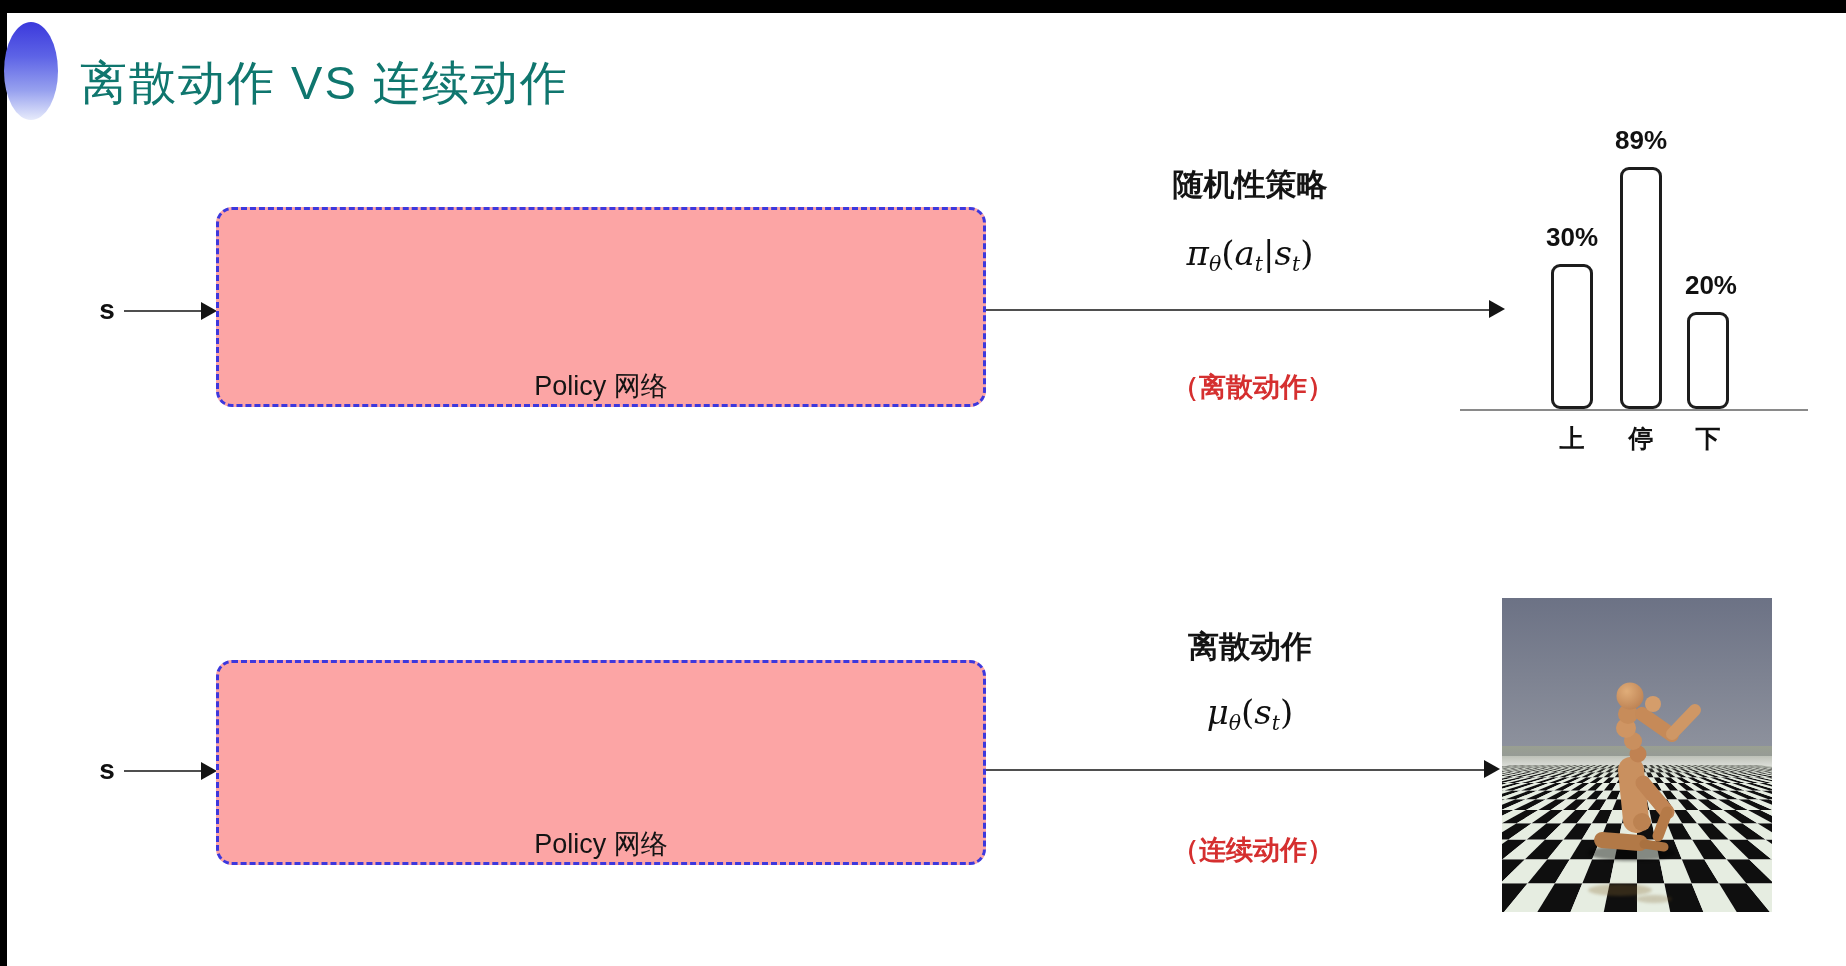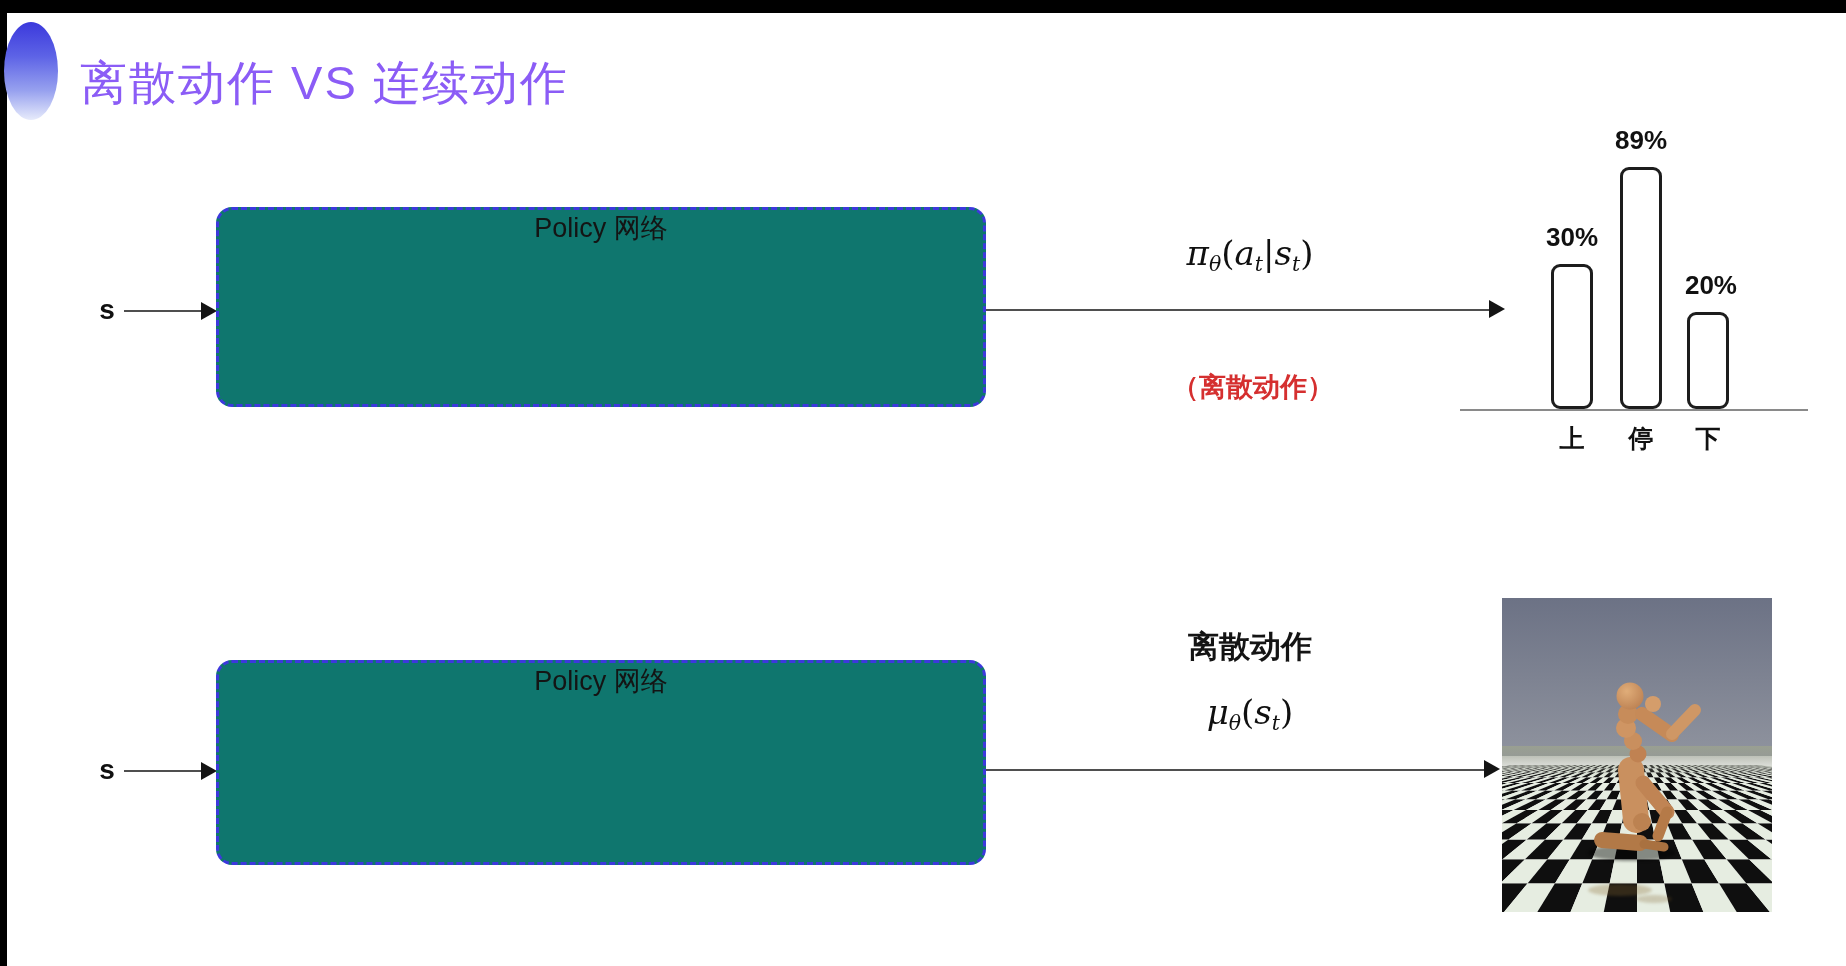--- a/index.html
+++ b/index.html
@@ -2,27 +2,27 @@
 <html><head>
 <meta charset="utf-8">
 <style>
   html,body{margin:0;padding:0;background:#222;}
   .canvas{position:relative;width:1846px;height:966px;background:#ffffff;overflow:hidden;
           font-family:"Liberation Sans","DejaVu Sans",sans-serif;color:#141414;}
   .edge-top{position:absolute;left:0;top:0;width:1846px;height:13px;background:#000;}
   .edge-left{position:absolute;left:0;top:0;width:7px;height:966px;background:#000;}
   .bullet{position:absolute;left:4px;top:22px;width:54px;height:98px;border-radius:50%;
           background:linear-gradient(180deg,#3b39dc 0%,#5d63e6 35%,#97a1ef 70%,#e7ebfb 100%);}
-  .page-title{position:absolute;left:80px;top:52px;font-size:47px;font-weight:500;color:#8b5cf6;letter-spacing:2px;white-space:nowrap;}
+  .page-title{position:absolute;left:80px;top:52px;font-size:47px;font-weight:500;color:#0f766e;letter-spacing:2px;white-space:nowrap;}
 
   .s-label{position:absolute;width:34px;text-align:center;font-size:28px;font-weight:600;color:#101010;}
   .hline{position:absolute;height:2px;background:#4f4f4f;}
   .ahead{position:absolute;width:0;height:0;border-top:9px solid transparent;border-bottom:9px solid transparent;border-left:16px solid #141414;}
   .policy-box{position:absolute;left:216px;width:770px;border:3px dashed #3d38dd;border-radius:16px;
-              display:flex;align-items:flex-start;justify-content:center;background:#0f766e;box-sizing:border-box;}
+              display:flex;align-items:flex-end;justify-content:center;background:#fca5a5;box-sizing:border-box;}
   .policy-box .lbl{font-size:27px;color:#141414;}
 
   .policy-name{position:absolute;left:1085px;width:330px;text-align:center;font-size:31px;font-weight:700;color:#141414;}
   .formula{position:absolute;left:1085px;width:330px;text-align:center;font-size:34px;color:#101010;
            font-family:"DejaVu Serif","Liberation Serif",serif;}
   .formula .it{font-style:italic;}
   .formula .sub{font-size:0.6em;vertical-align:-0.28em;letter-spacing:0;}
   .annotation{position:absolute;left:1093px;width:320px;text-align:center;font-size:27px;font-weight:700;font-family:Liberation Serif, serif;}
 
   .barchart{position:absolute;left:1455px;top:112px;width:365px;height:350px;}
@@ -47,20 +47,21 @@
   <div class="hline" style="left:124px;top:310px;width:80px;"></div>
   <div class="ahead" style="left:201px;top:302px;"></div>
 
   <div class="policy-box" style="top:207px;height:200px;">
     <span class="lbl">Policy 网络</span>
   </div>
 
   <div class="hline" style="left:986px;top:309px;width:505px;"></div>
   <div class="ahead" style="left:1489px;top:300px;"></div>
 
+  <div class="policy-name" style="top:164px;">随机性策略</div>
   <div class="formula" style="top:233px;"><span class="it ">π</span><span class="it sub">θ</span><span class="">(</span><span class="it ">a</span><span class="it sub">t</span><span class="">|</span><span class="it ">s</span><span class="it sub">t</span><span class="">)</span></div>
   <div class="annotation" style="top:369px;color:#d52f2f;">（离散动作）</div>
 
   <div class="barchart">
     <div class="baseline"></div>
     <div id="bars">
         <div class="bar" style="left: 96px; top: 152px; height: 145px;"></div>
         <div class="bar-val" style="left: 72px; top: 110px;">30%</div>
         <div class="bar-cat" style="left: 72px;">上</div>
         <div class="bar" style="left: 165px; top: 55px; height: 242px;"></div>
@@ -78,20 +79,21 @@
 
   <div class="policy-box" style="top:660px;height:205px;">
     <span class="lbl">Policy 网络</span>
   </div>
 
   <div class="hline" style="left:986px;top:769px;width:500px;"></div>
   <div class="ahead" style="left:1484px;top:760px;"></div>
 
   <div class="policy-name" style="top:626px;">离散动作</div>
   <div class="formula" style="top:692px;"><span class="it ">μ</span><span class="it sub">θ</span><span class="">(</span><span class="it ">s</span><span class="it sub">t</span><span class="">)</span></div>
+  <div class="annotation" style="top:832px;color:#d52f2f;">（连续动作）</div>
 
   <div class="mujoco">
     <svg id="mjsvg" width="270" height="314" viewBox="0 0 270 314">
       <defs>
         <linearGradient id="skyg" x1="0" y1="0" x2="0" y2="1">
           <stop offset="0" stop-color="#6c7285"></stop>
             <stop offset="1" stop-color="#8f939e"></stop>
         </linearGradient>
         <linearGradient id="hazeg" x1="0" y1="0" x2="0" y2="1">
           <stop offset="0" stop-color="#9aa091" stop-opacity="0.95"></stop>

